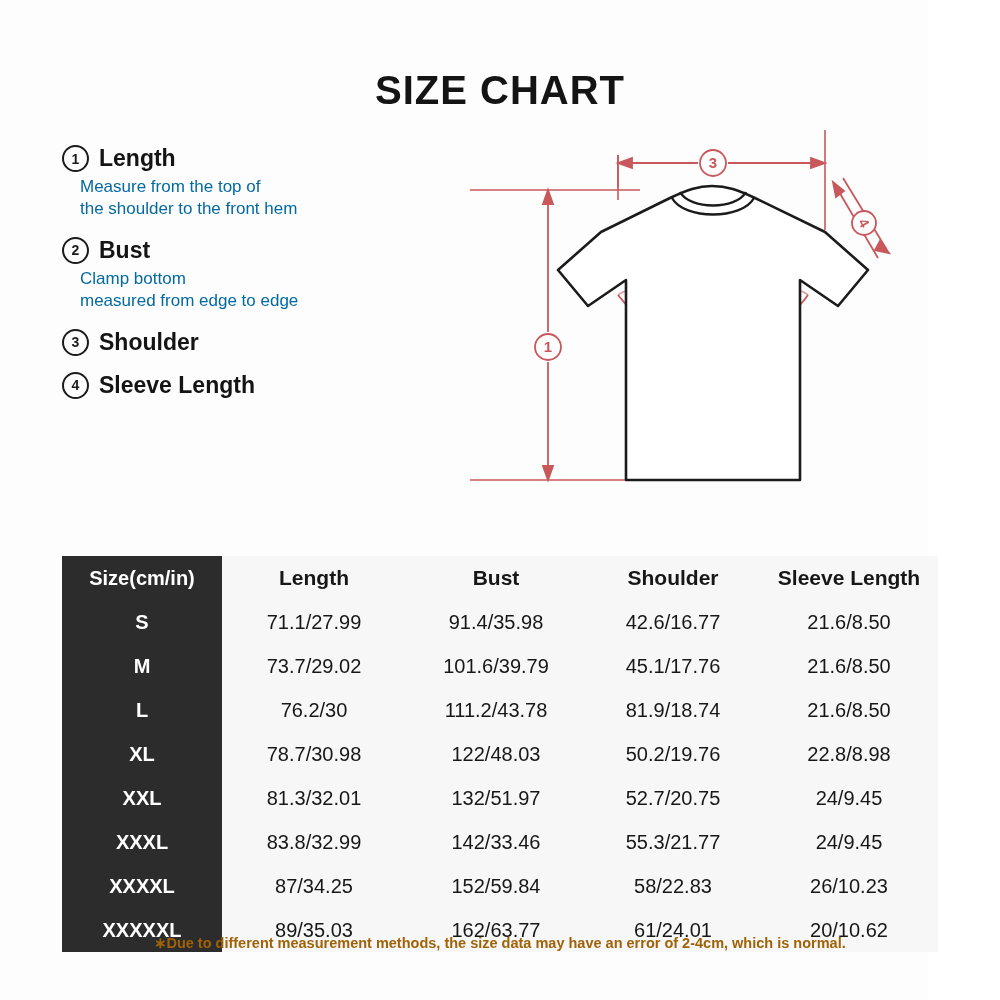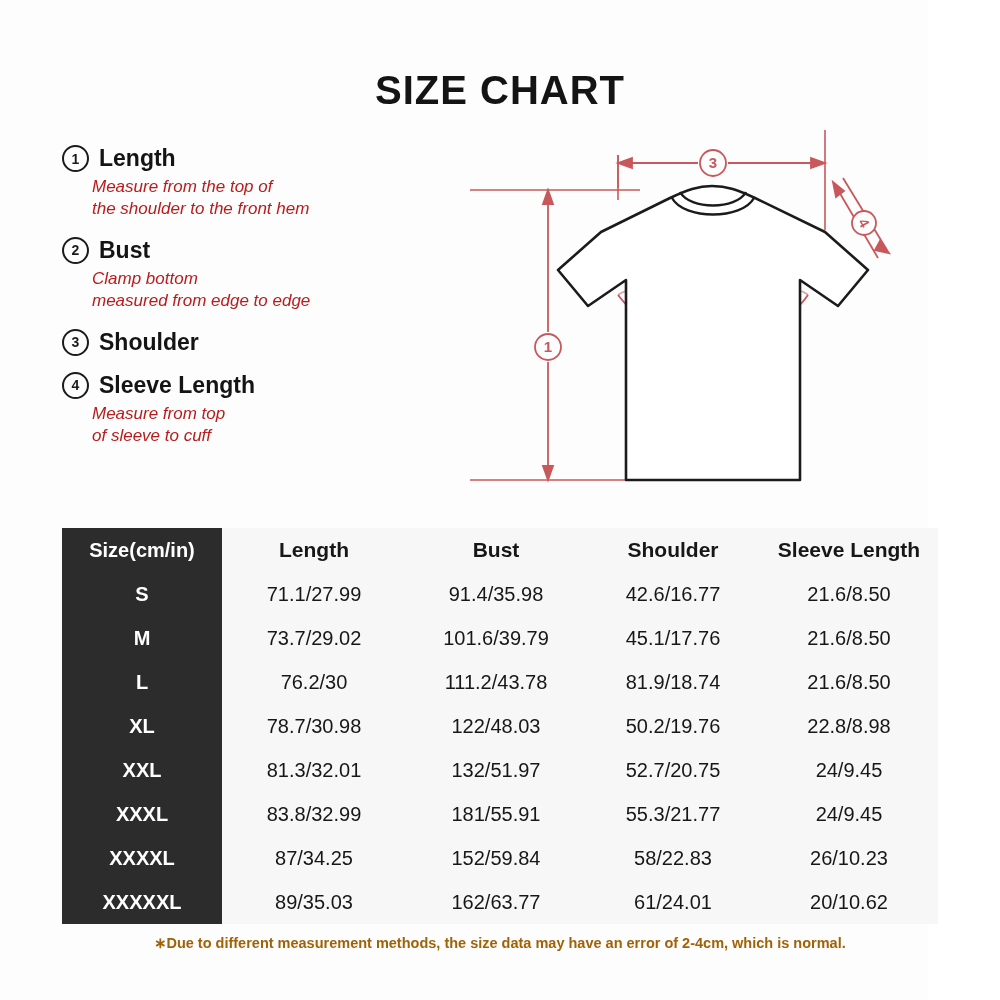--- a/index.html
+++ b/index.html
@@ -62,43 +62,42 @@
     font-weight: bold;
     flex: 0 0 auto;
     line-height: 1;
   }
   .legend-title {
     font-size: 23px;
     font-weight: bold;
     color: #141414;
   }
   .legend-desc {
-    margin-left: 30px;
+    margin-left: 18px;
     margin-top: 4px;
     font-size: 17px;
     line-height: 1.32;
-    color: #b91c1c;
-    font-style: italic;
+    color: #0369a1;
   }
 
   
   .illus {
     position: absolute;
     left: 440px;
     top: 110px;
     width: 540px;
     height: 400px;
   }
   .illus svg { display: block; }
 
   
   .table-wrap {
     position: absolute;
     left: 62px;
-    top: 528px;
+    top: 556px;
     width: 876px;
     background: #f7f7f7;
   }
   table {
     border-collapse: collapse;
     width: 876px;
     table-layout: fixed;
   }
   th, td {
     text-align: center;
@@ -164,22 +163,20 @@
         <span class="num-circle">3</span>
         <span class="legend-title">Shoulder</span>
       </div>
     </div>
 
     <div class="legend-item">
       <div class="legend-head">
         <span class="num-circle">4</span>
         <span class="legend-title">Sleeve Length</span>
       </div>
-      <div class="legend-desc" style="white-space:pre-line">Measure from top
-of sleeve to cuff</div>
     </div>
 
   </div>
 
   <div class="illus">
     <svg width="540" height="400" viewBox="0 0 540 400" xmlns="http://www.w3.org/2000/svg">
 
       <g stroke="#c8585b" stroke-width="1.6" fill="none">
 
         <line x1="30" y1="80" x2="200" y2="80"></line>
@@ -302,21 +299,21 @@
         <tr>
           <td class="sizecol">XXL</td>
           <td>81.3/32.01</td>
           <td>132/51.97</td>
           <td>52.7/20.75</td>
           <td>24/9.45</td>
         </tr>
         <tr>
           <td class="sizecol">XXXL</td>
           <td>83.8/32.99</td>
-          <td>181/55.91</td>
+          <td>142/33.46</td>
           <td>55.3/21.77</td>
           <td>24/9.45</td>
         </tr>
         <tr>
           <td class="sizecol">XXXXL</td>
           <td>87/34.25</td>
           <td>152/59.84</td>
           <td>58/22.83</td>
           <td>26/10.23</td>
         </tr>

